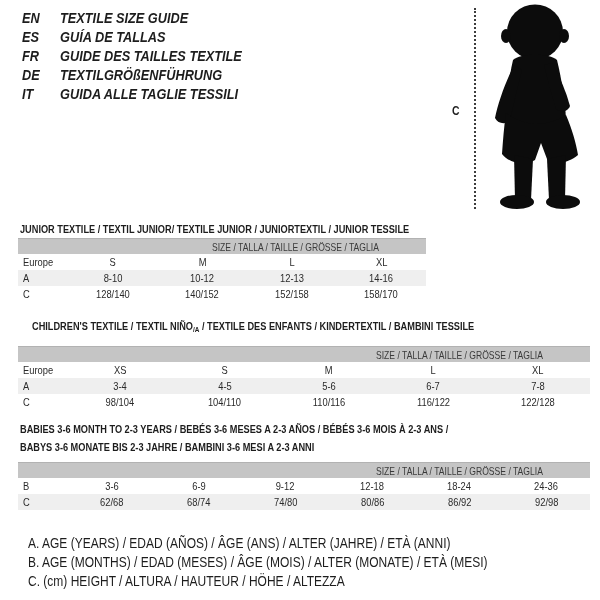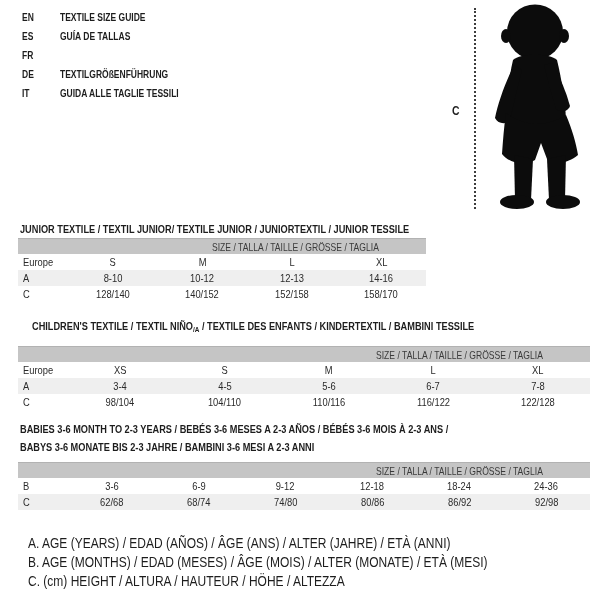--- a/index.html
+++ b/index.html
@@ -6,21 +6,21 @@
   .page{
     position:relative;width:600px;height:600px;background:#ffffff;
     font-family:"Liberation Sans",sans-serif;color:#1d1d1d;overflow:hidden;
   }
   
   .sq{display:inline-block;transform:scaleX(.8);transform-origin:0 50%;white-space:nowrap;}
   .sqc{display:inline-block;transform:scaleX(.85);transform-origin:50% 50%;white-space:nowrap;}
 
   
   .lang{position:absolute;left:22px;top:8px;}
-  .lrow{display:flex;height:19px;line-height:19px;font-weight:bold;font-size:10px;}
+  .lrow{display:flex;height:19px;line-height:19px;font-weight:bold;font-size:15px;font-style:italic;}
   .lcode{width:38px;}
   .lrow .sq{transform:scaleX(.85);}
 
   
   .height-line{position:absolute;left:474px;top:8px;height:201px;width:0;border-left:2px dotted #3c3c3c;}
   .height-label{position:absolute;left:452px;top:103px;font-weight:bold;font-size:13px;}
   .baby{position:absolute;left:486px;top:3px;}
 
   
   .sect-title{position:absolute;font-weight:bold;font-size:11.5px;line-height:14px;white-space:nowrap;}
@@ -49,20 +49,21 @@
     <div class="lrow">
       <span class="lcode"><span class="sq">EN</span></span>
       <span><span class="sq">TEXTILE SIZE GUIDE</span></span>
     </div>
     <div class="lrow">
       <span class="lcode"><span class="sq">ES</span></span>
       <span><span class="sq">GUÍA DE TALLAS</span></span>
     </div>
     <div class="lrow">
       <span class="lcode"><span class="sq">FR</span></span>
+      <span><span class="sq">GUIDE DES TAILLES TEXTILE</span></span>
     </div>
     <div class="lrow">
       <span class="lcode"><span class="sq">DE</span></span>
       <span><span class="sq">TEXTILGRÖßENFÜHRUNG</span></span>
     </div>
     <div class="lrow">
       <span class="lcode"><span class="sq">IT</span></span>
       <span><span class="sq">GUIDA ALLE TAGLIE TESSILI</span></span>
     </div>
   </div>

